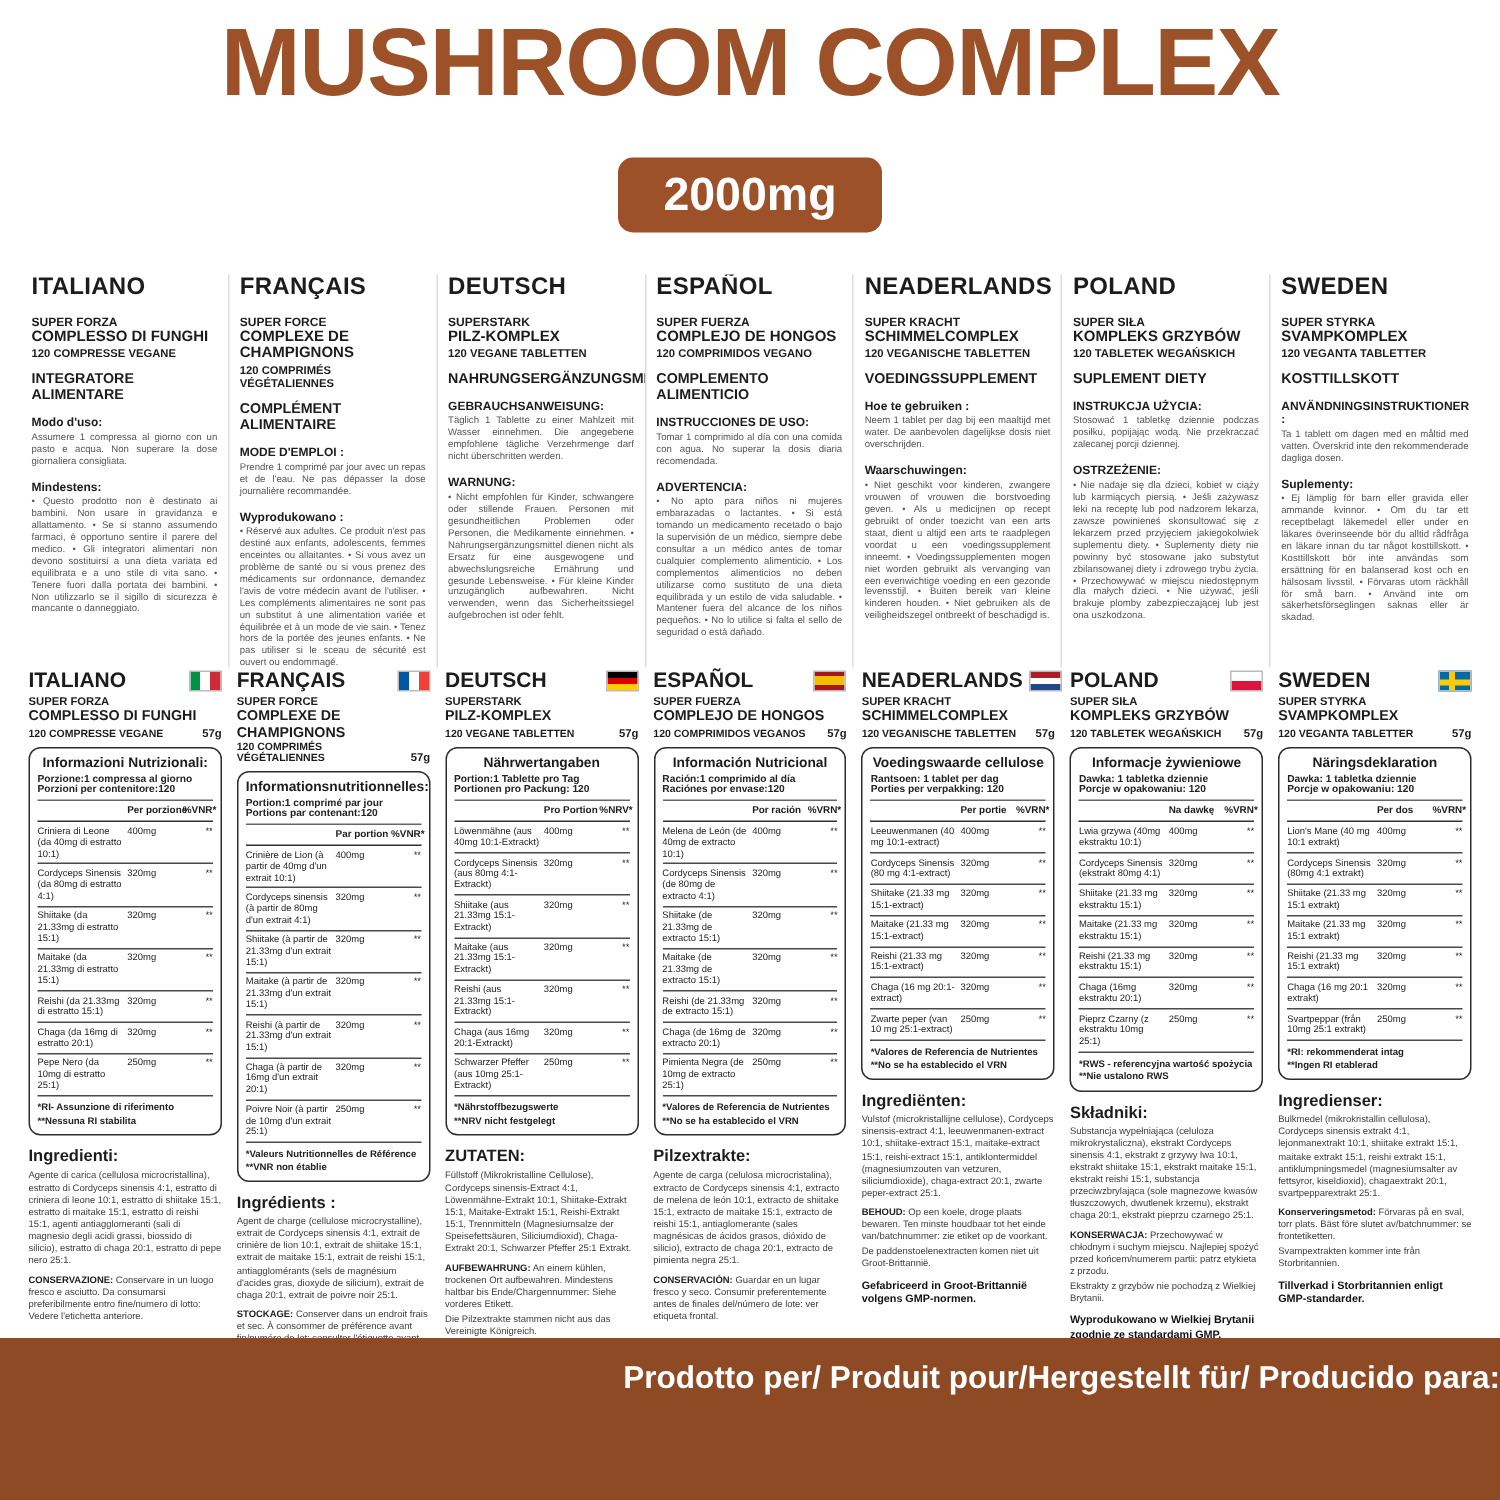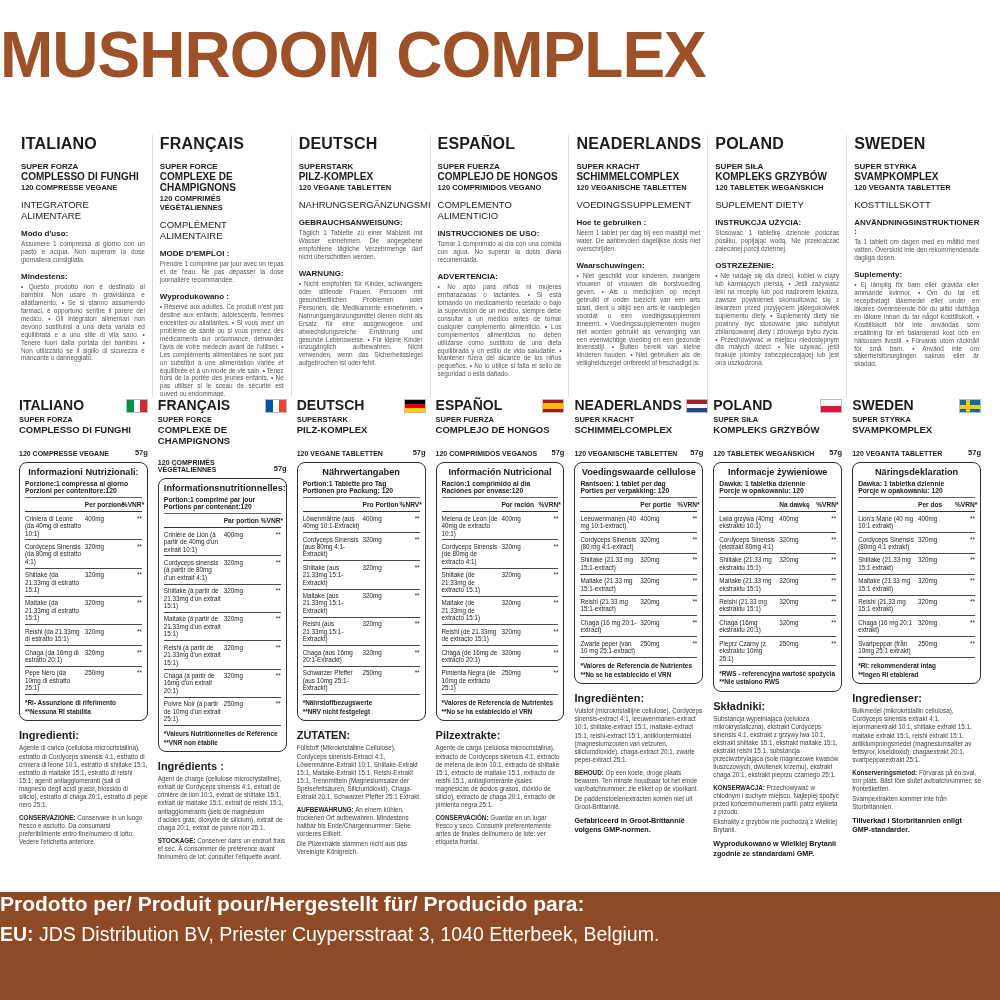--- a/index.html
+++ b/index.html
@@ -3,55 +3,55 @@
 <meta charset="utf-8">
 <style>
   :root{ --brand:#9d5129; --footer:#8d4a24; }
   *{box-sizing:border-box}
   html,body{margin:0;padding:0}
   body{width:1000px;height:1000px;overflow:hidden;background:#fff;
        font-family:"Liberation Sans",sans-serif;color:#1c1c1c;
        display:flex;flex-direction:column}
 
   
-  .hd{padding-top:22px;flex:0 0 auto}
+  .hd{text-align:center;padding-top:8px;flex:0 0 auto}
   .hd h1{margin:0;font-size:64px;line-height:1.05;font-weight:800;letter-spacing:-1px;color:var(--brand)}
   .badge{display:inline-block;background:var(--brand);color:#fff;font-weight:700;
          font-size:31px;padding:7px 30px;border-radius:10px;margin-top:12px}
 
   
   .top-row{display:grid;grid-template-columns:repeat(7,1fr);padding:0 14px;margin-top:28px;height:262px;flex:0 0 auto}
   .tcol{padding:0 7px;border-right:1px solid #ddd;overflow:hidden}
   .tcol:last-child{border-right:none}
   .tcol h2{font-size:16px;font-weight:800;margin:0 0 9px;letter-spacing:.2px}
   .t-strength{font-size:8px;font-weight:700;margin:0}
   .t-product{font-size:10px;font-weight:700;margin:0 0 1px}
   .t-format{font-size:7.5px;font-weight:700;margin:0 0 7px}
-  .t-category{font-size:9.5px;font-weight:400;margin:0 0 8px}
+  .t-category{font-size:9.5px;font-weight:700;margin:0 0 8px}
   .t-h3{font-size:8px;font-weight:700;margin:0 0 2px}
   .t-body{font-size:6.4px;line-height:1.24;color:#555;margin:0 0 8px;text-align:justify}
 
   
   .nutri-row{display:grid;grid-template-columns:repeat(7,1fr);padding:0 14px;flex:1 1 auto;overflow:hidden}
   .ncol{padding:0 5px;overflow:hidden}
   .n-head{display:flex;justify-content:space-between;align-items:flex-start;gap:4px}
   .n-lang{font-size:14px;font-weight:800;margin:0}
   .flag{width:22px;height:14px;border:1px solid #bbb;flex:0 0 auto;margin-top:2px;position:relative}
   .flag-it{background:linear-gradient(90deg,#009246 0 33.3%,#fff 33.3% 66.6%,#ce2b37 66.6% 100%)}
   .flag-fr{background:linear-gradient(90deg,#0055a4 0 33.3%,#fff 33.3% 66.6%,#ef4135 66.6% 100%)}
   .flag-de{background:linear-gradient(180deg,#000 0 33.3%,#d00 33.3% 66.6%,#ffce00 66.6% 100%)}
   .flag-es{background:linear-gradient(180deg,#aa151b 0 25%,#f1bf00 25% 75%,#aa151b 75% 100%)}
   .flag-nl{background:linear-gradient(180deg,#ae1c28 0 33.3%,#fff 33.3% 66.6%,#21468b 66.6% 100%)}
   .flag-pl{background:linear-gradient(180deg,#fff 0 50%,#dc143c 50% 100%)}
   .flag-se{background:#006aa7}
   .flag-se::before{content:"";position:absolute;left:6px;top:0;bottom:0;width:4px;background:#fecc00}
   .flag-se::after{content:"";position:absolute;top:5px;left:0;right:0;height:4px;background:#fecc00}
   .n-strength{font-size:7.5px;font-weight:700;margin:2px 0 0}
   .n-product{font-size:9.5px;font-weight:700;margin:0}
-  .n-formatline{display:flex;justify-content:space-between;align-items:flex-end;margin:13px 0 0}
+  .n-formatline{display:flex;justify-content:space-between;align-items:flex-end;margin:1px 0 0}
   .n-format{font-size:7px;font-weight:700}
   .n-weight{font-size:7.5px;font-weight:700}
   .ntable{border:1.5px solid #2e2e2e;border-radius:8px;padding:4px 5px;margin-top:5px}
   .tb-title{font-size:9.2px;font-weight:800;text-align:center;margin:0 0 3px}
   .tb-serv{font-size:6.8px;font-weight:600;margin:0;color:#222}
   .tb-headrow{display:flex;gap:3px;font-size:6.6px;font-weight:700;border-top:1px solid #666;
               border-bottom:1.8px solid #333;padding:3px 0;margin-top:3px;white-space:nowrap}
   .tb-sp{flex:1}
   .tb-hamt{width:34px}
   .tb-hnrv{width:20px;text-align:right}
@@ -63,32 +63,33 @@
   .tb-notes{font-size:6.4px;font-weight:700;margin-top:4px;line-height:1.35;color:#222}
   .tb-notes p{margin:0}
   .n-ing-h{font-size:11px;font-weight:800;margin:8px 0 3px}
   .n-ing,.n-store,.n-origin{font-size:6.3px;line-height:1.28;color:#3d3d3d;margin:0 0 5px}
   .n-store{margin-bottom:2px}
   .n-store strong{color:#1c1c1c}
   .n-origin{margin-bottom:5px}
   .n-made{font-size:7.2px;font-weight:700;margin:2px 0 0;color:#111;line-height:1.3}
 
   
-  footer{background:var(--footer);color:#fff;text-align:left;flex:0 0 auto;
-         height:108px;padding-top:0}
+  footer{background:var(--footer);color:#fff;text-align:right;flex:0 0 auto;
+         height:108px;padding-top:15px}
   .f1{font-size:21px;font-weight:800;margin:0 0 7px}
   .f2{font-size:19.5px;font-weight:400;margin:0 0 5px}
   .f3{font-size:19.5px;font-weight:400;margin:0}
   .f3 strong{font-weight:800}
 </style>
 </head>
 <body>
 
 <header class="hd">
   <h1>MUSHROOM COMPLEX</h1><br>
+  <div class="badge">2000mg</div>
 </header>
 
 <section class="top-row" id="top-row">
   <article class="tcol">
     <h2>ITALIANO</h2>
     <p class="t-strength">SUPER FORZA</p>
     <p class="t-product">COMPLESSO DI FUNGHI</p>
     <p class="t-format">120 COMPRESSE VEGANE</p>
     <p class="t-category">INTEGRATORE ALIMENTARE</p>
     <p class="t-h3">Modo d'uso:</p>
@@ -689,14 +690,13 @@
     <p class="n-ing-h">Ingredienser:</p>
     <p class="n-ing">Bulkmedel (mikrokristallin cellulosa), Cordyceps sinensis extrakt 4:1, lejonmanextrakt 10:1, shiitake extrakt 15:1, maitake extrakt 15:1, reishi extrakt 15:1, antiklumpningsmedel (magnesiumsalter av fettsyror, kiseldioxid), chagaextrakt 20:1, svartpepparextrakt 25:1.</p>
     <p class="n-store"><strong>Konserveringsmetod:</strong> <span>Förvaras på en sval, torr plats. Bäst före slutet av/batchnummer: se frontetiketten.</span></p>
     <p class="n-origin">Svampextrakten kommer inte från Storbritannien.</p>
     <p class="n-made">Tillverkad i Storbritannien enligt GMP-standarder.</p>
   </article>
 </section>
 
 <footer>
   <p class="f1">Prodotto per/ Produit pour/Hergestellt für/ Producido para:</p>
-  <p class="f3"><strong>EU:</strong> <span>JDS Distribution BV, Priester Cuypersstraat 3, 1040 Etterbeek, Belgium.</span></p>
 </footer>
 
 </body></html>

